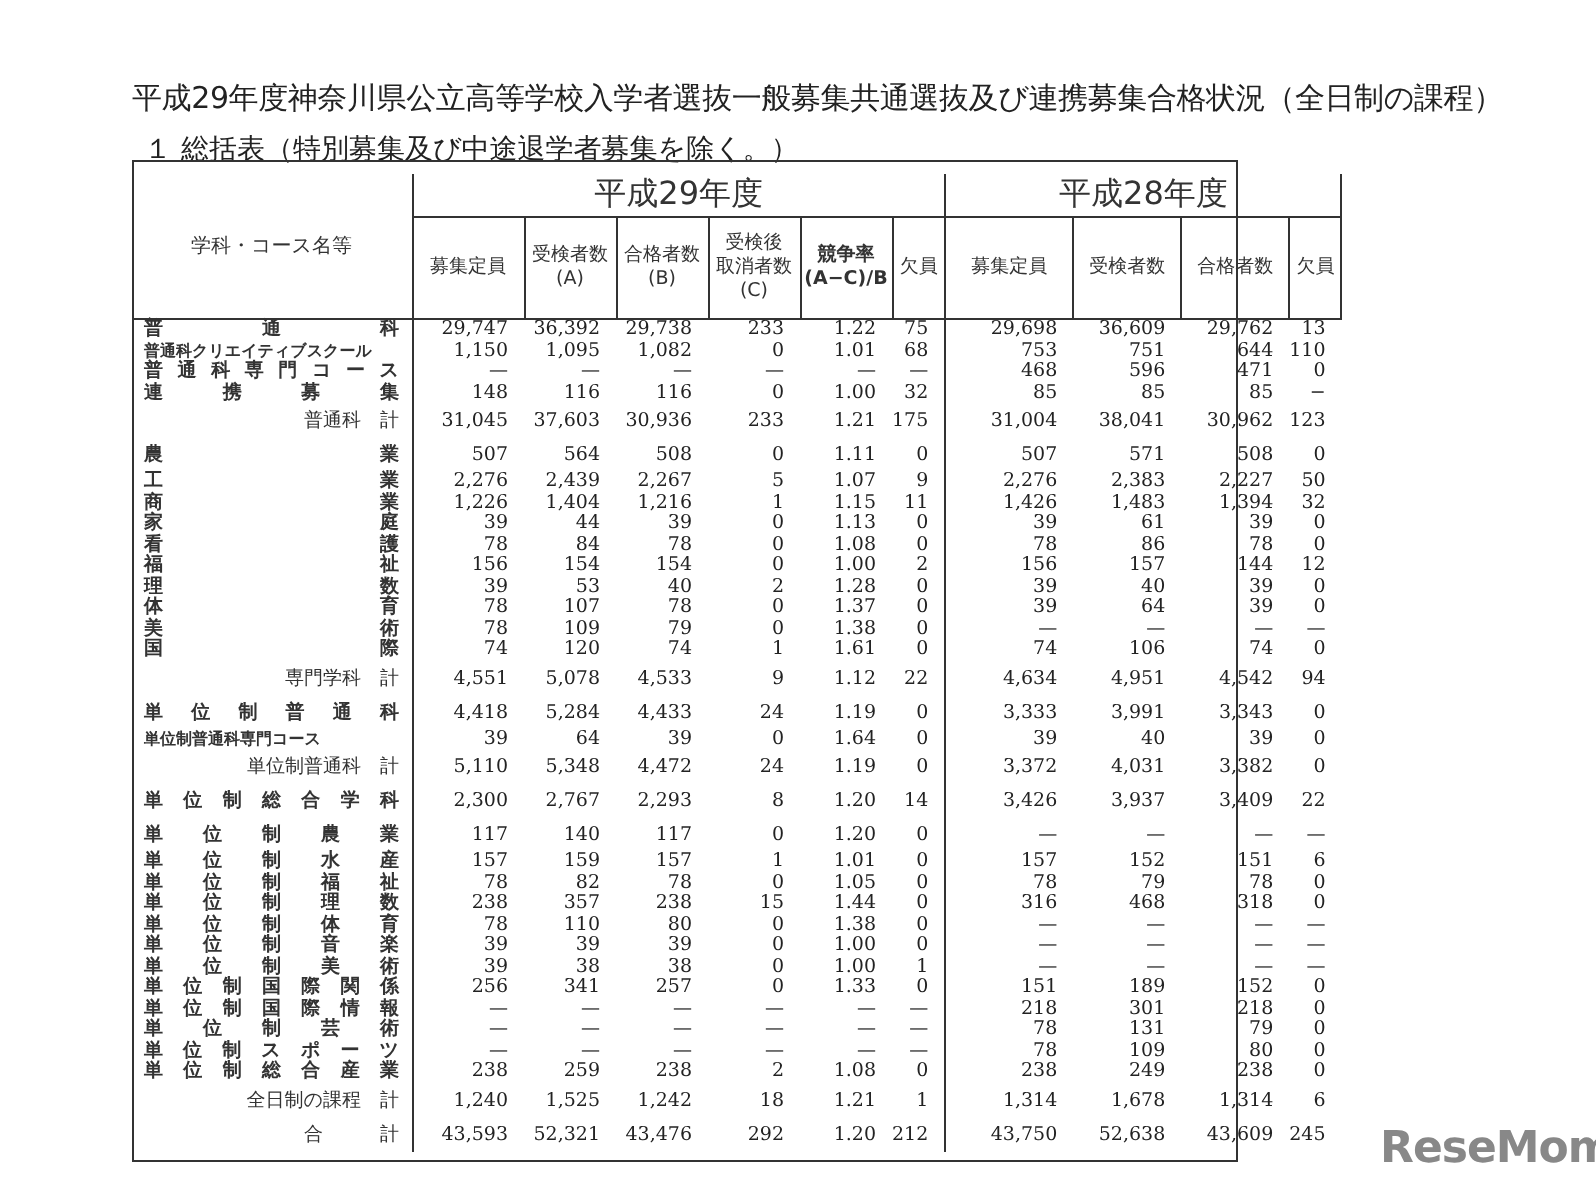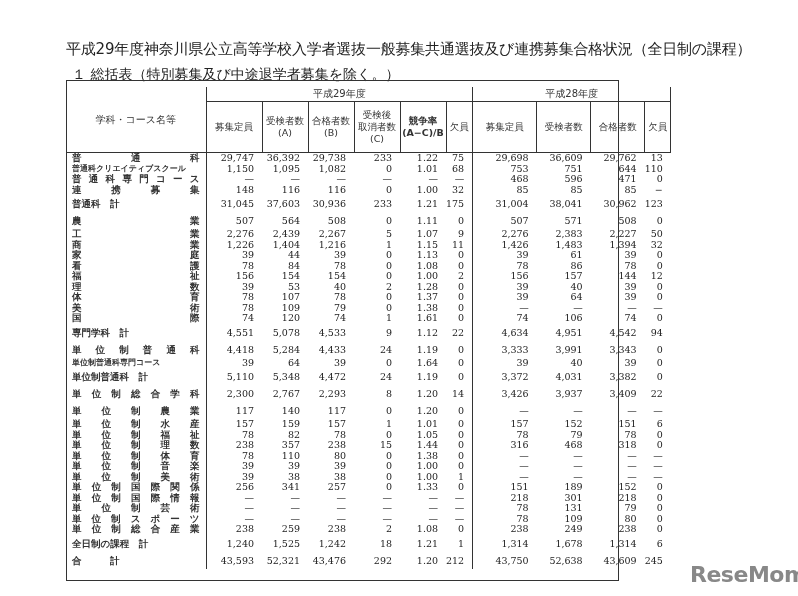--- a/index.html
+++ b/index.html
@@ -8,26 +8,26 @@
   .title { position: absolute; left: 66px; top: 40px; font-family: "DejaVu Sans", "Liberation Sans", sans-serif;
            font-size: 15px; color: #222; white-space: nowrap; letter-spacing: -0.2px; }
   .subtitle { position: absolute; left: 72px; top: 66px; font-family: "DejaVu Sans", "Liberation Sans", sans-serif;
               font-size: 14px; color: #222; white-space: nowrap; }
   .frame { position: absolute; left: 66px; top: 80px; width: 553px; height: 501px;
            border: 1.5px solid #333; box-sizing: border-box; }
   table { position: absolute; left: 66px; top: 87px; border-collapse: collapse;
           font-size: 9.5px; table-layout: fixed; }
   td, th { padding: 0; font-weight: normal; }
   th { font-family: "DejaVu Sans", "Liberation Sans", sans-serif; font-size: 9.5px; color: #333; }
-  .hdr-year { height: 14px; border-bottom: 1px solid #333; border-right: 1px solid #333; text-align: center; font-size: 10px; }
+  .hdr-year { height: 14px; border-bottom: 1px solid #333; border-right: 1px solid #333; text-align: center; font-size: 16px; }
   .hdr-col { height: 50px; border-right: 1px solid #333; border-bottom: 1px solid #333; text-align: center; line-height: 12px; }
   .hdr-name { border-right: 1.5px solid #333; border-bottom: 1px solid #333; text-align: center; font-size: 10px; }
   .name { border-right: 1.5px solid #333; font-family: "DejaVu Sans", "Liberation Sans", sans-serif;
           font-size: 9.5px; font-weight: bold; color: #333; padding: 0 6px; white-space: nowrap; }
-  .name.sub { font-weight: bold; text-align: left; }
+  .name.sub { font-weight: normal; text-align: right; }
   .name.small { font-size: 8px; letter-spacing: 0; }
   .name.spread { text-align: justify; text-align-last: justify; }
   .num { text-align: right; padding-right: 8px; white-space: nowrap; }
   .sep { border-right: 1.5px solid #333; }
   tr.r td { height: 10.5px; line-height: 10.5px; }
   tr.gap td { height: 17px; line-height: 17px; }
   .logo { position: absolute; left: 690px; top: 562px; font-family: "DejaVu Sans", "Liberation Sans", sans-serif;
           font-weight: bold; font-size: 22px; color: #888; letter-spacing: -0.5px; }
 </style>
 </head>

